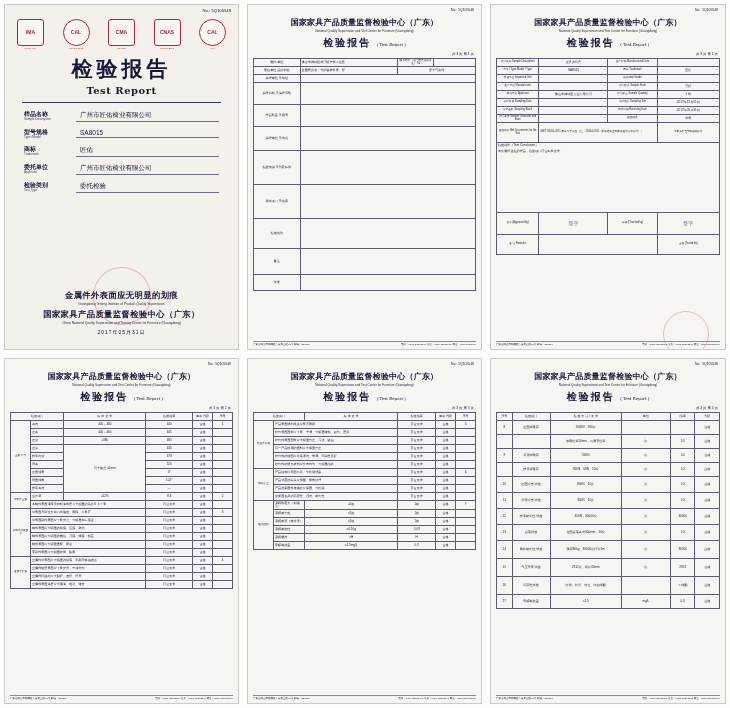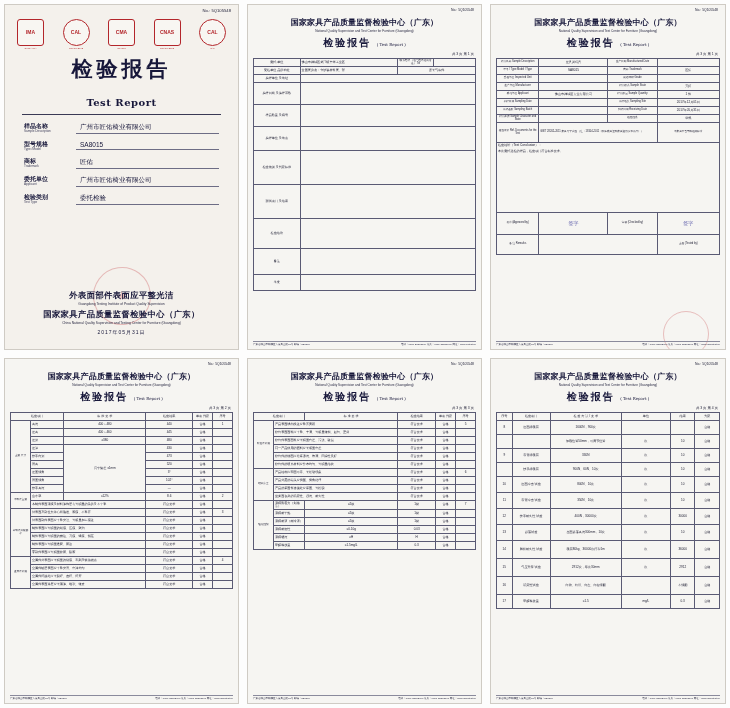--- a/index.html
+++ b/index.html
@@ -71,21 +71,21 @@
     color: #17173a;
     margin-top: 4px;
   }
   .title-en {
     text-align: center;
     font-family: "DejaVu Serif", serif;
     font-size: 10px;
     font-weight: bold;
     color: #17173a;
     letter-spacing: 0.5px;
-    margin-top: 14px;
+    margin-top: 2px;
   }
   .rule {
     height: 1px; background: #3a3a55;
     margin: 6px 12px 8px 12px;
   }
   .fields { padding: 0 14px; }
   .field-row {
     display: flex; align-items: flex-start;
     margin-bottom: 7px;
   }
@@ -281,21 +281,21 @@
             <span class="f-cn">检验类别</span>
             <span class="f-en">Test Type</span>
           </div>
           <div class="field-val">委托检验</div>
         </div>
       </div>
 
       <div class="stamp"></div>
 
       <div class="cover-foot">
-        <div class="cf1">外表面部件表面应平整光洁</div>
+        <div class="cf1">金属件外表面应无明显的划痕</div>
         <div class="cf1en">Guangdong Testing Institute of Product Quality Supervision</div>
         <div class="cf2">国家家具产品质量监督检验中心（广东）</div>
         <div class="cf2en">China National Quality Supervision and Testing Center for Furniture (Guangdong)</div>
         <div class="cf-date">2017年05月31日</div>
       </div>
     </div>
   </div>
 
   <div class="page">
     <div class="paper">

